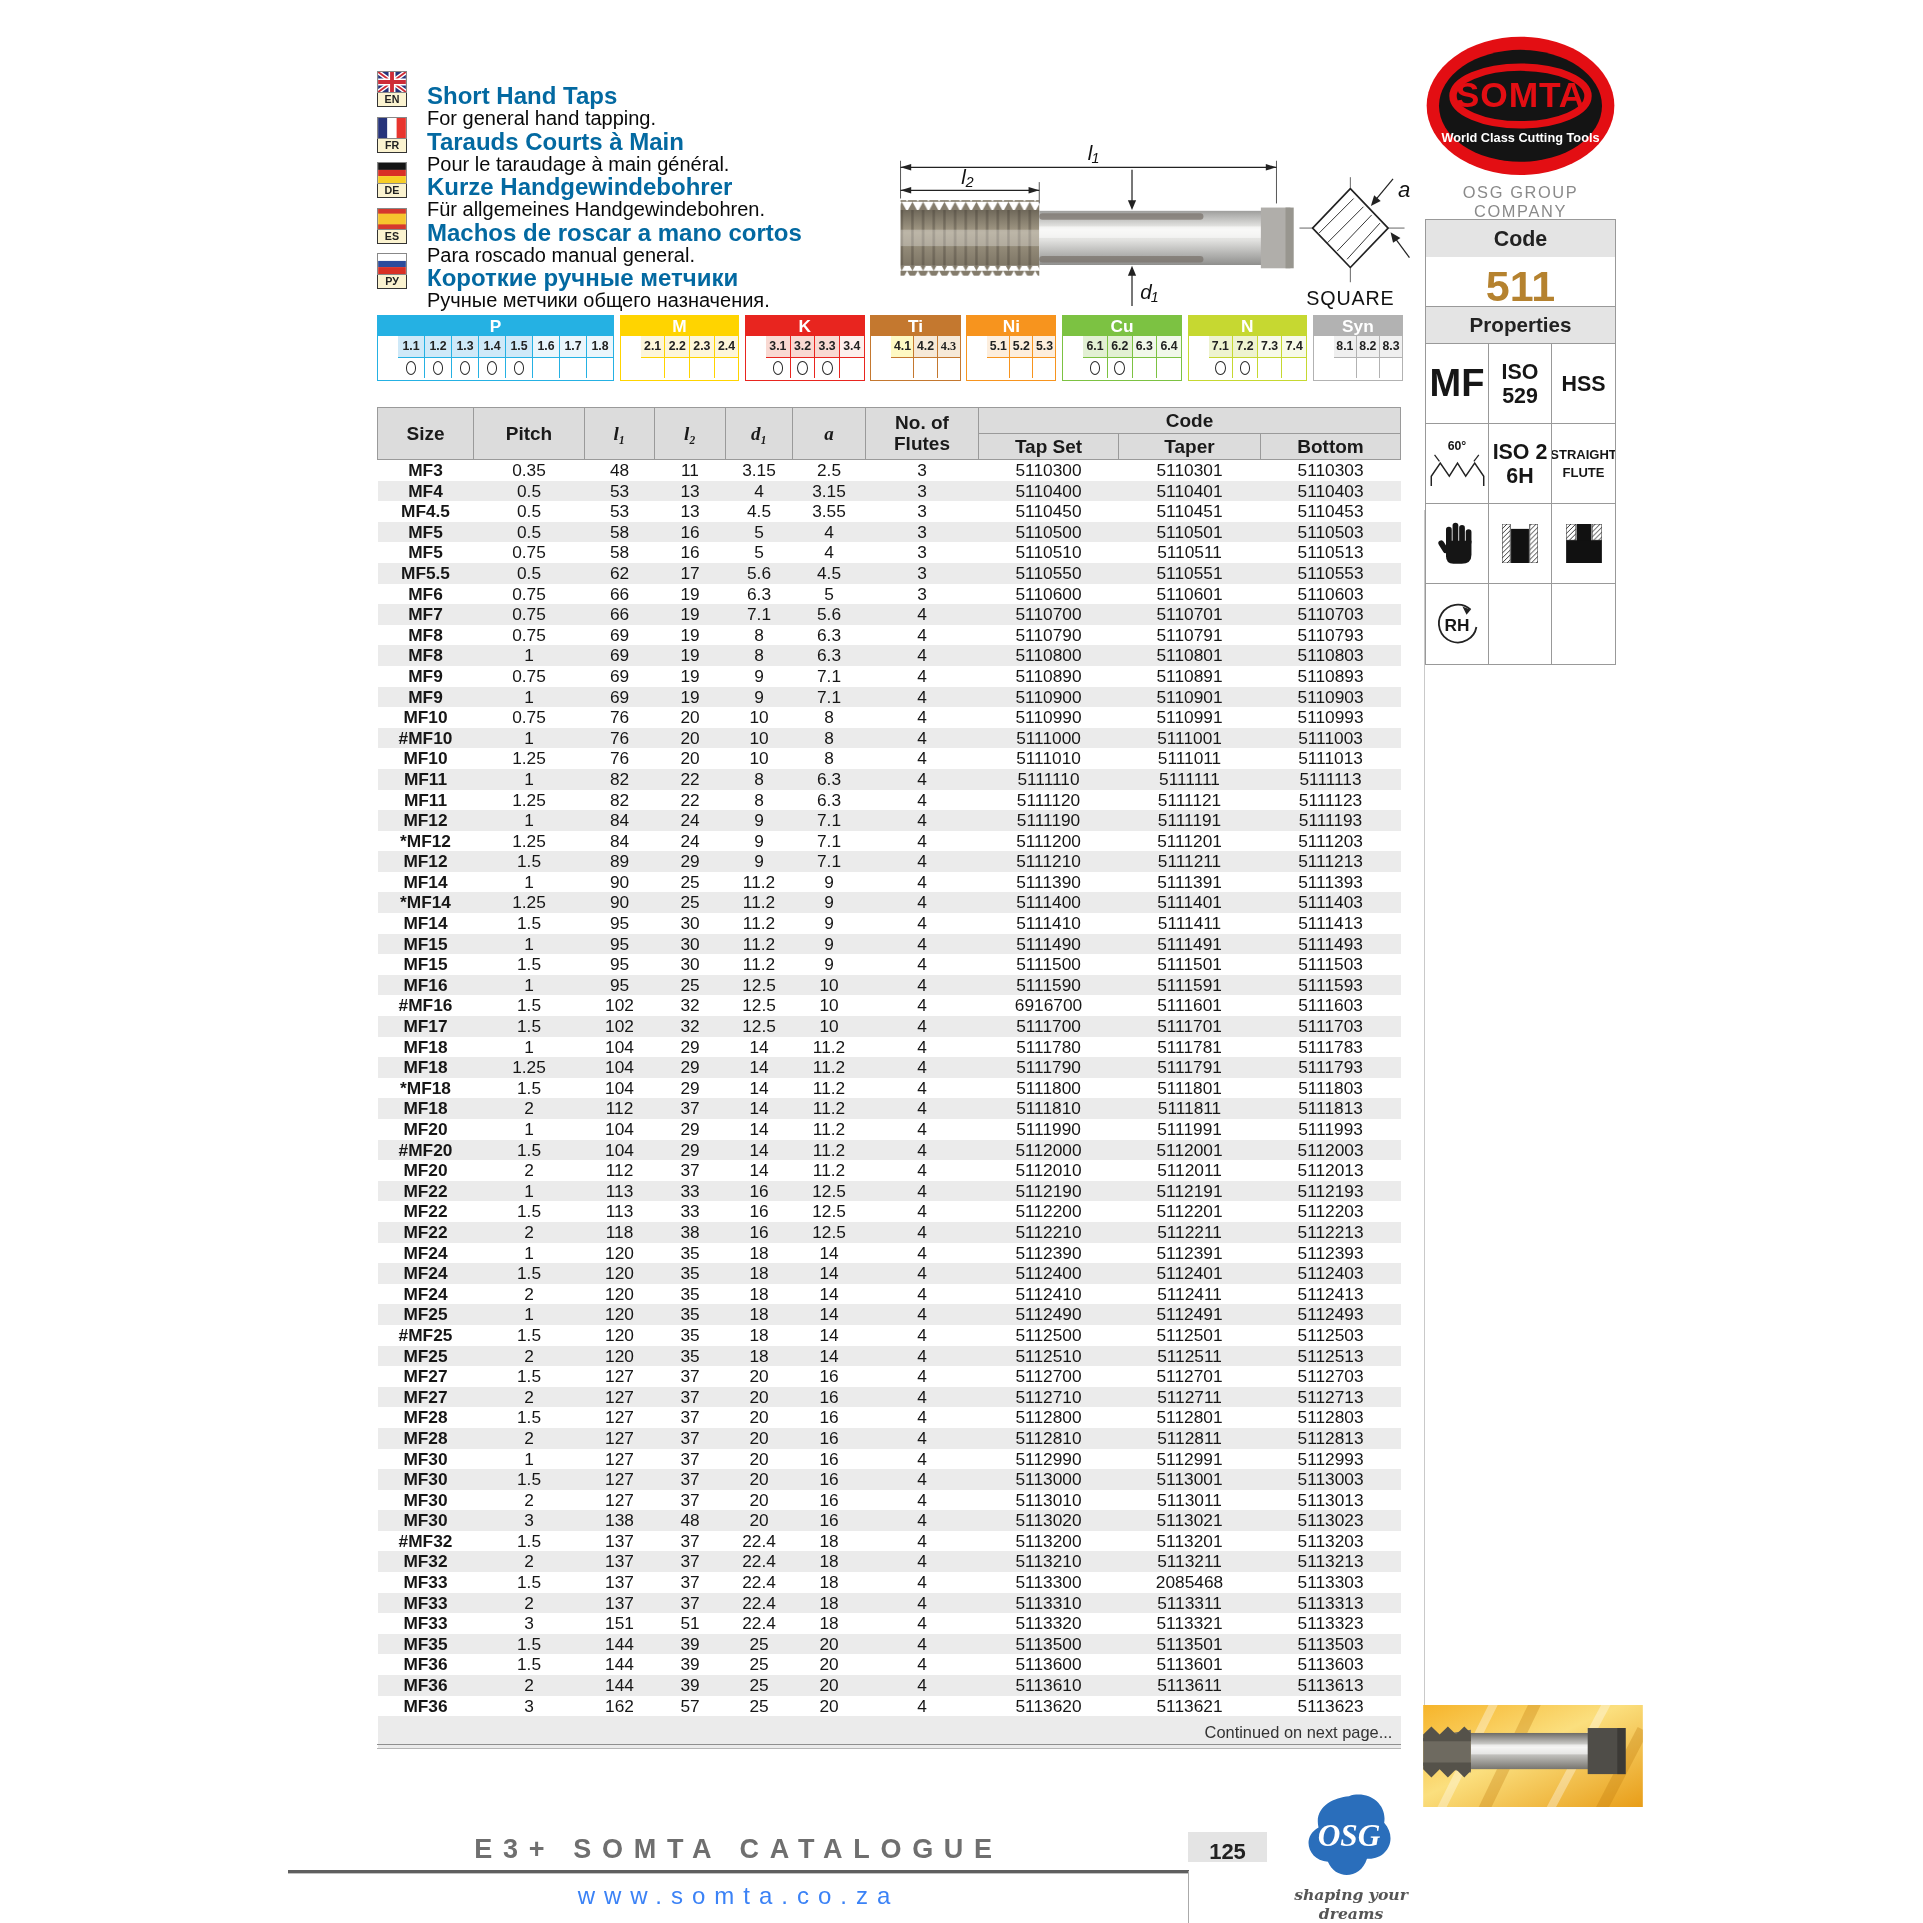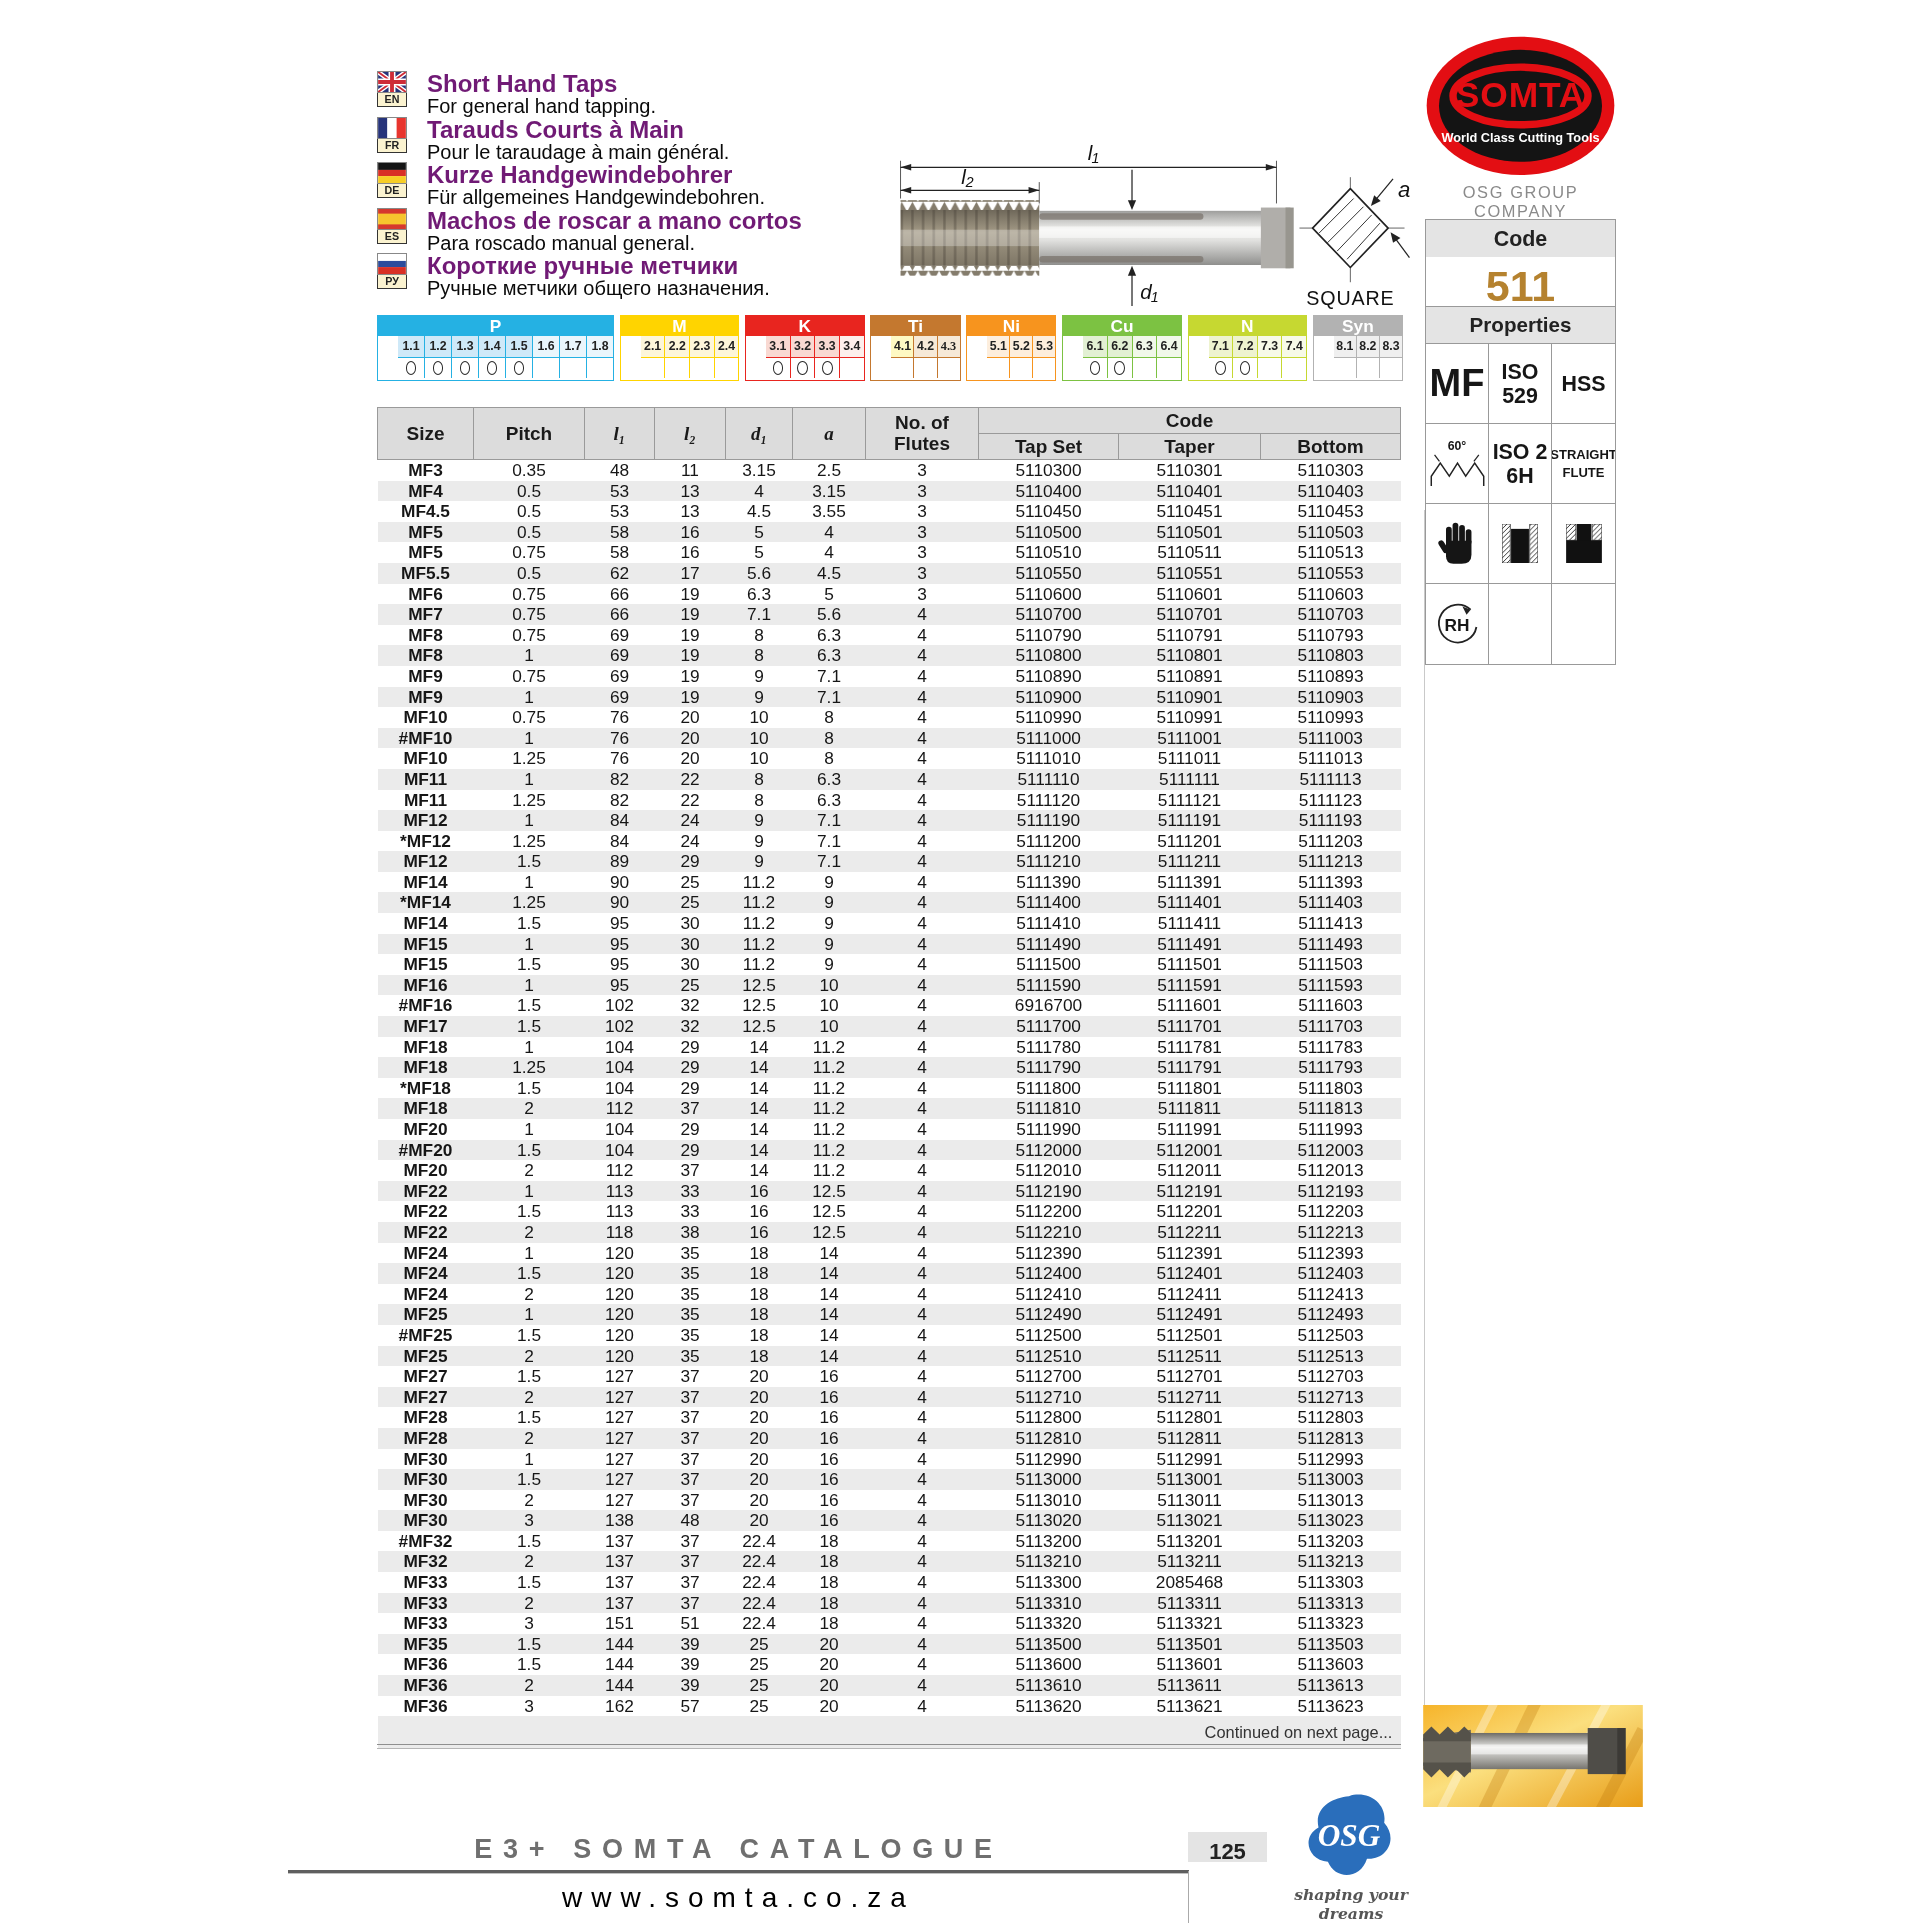--- a/index.html
+++ b/index.html
@@ -7,21 +7,21 @@
         font-family:"Liberation Sans", sans-serif;color:#111;}
 
   
   .lang-block{position:absolute;left:377px;top:71px;width:592px;}
   .lang-entry{display:flex;gap:20px;height:44px;margin-bottom:1.6px;}
   .flag-wrap{width:30px;flex:0 0 30px;}
   .flag{display:block;width:30px;height:22px;border:0.8px solid #888;box-sizing:border-box;}
   .flag svg{display:block;width:100%;height:100%;}
   .flag-label{display:block;width:30px;height:14px;box-sizing:border-box;border:0.8px solid #333;border-top:none;
               background:#FBF3D0;font-size:10.7px;font-weight:bold;text-align:center;line-height:12.3px;color:#222;}
-  .lang-title{font-size:24px;font-weight:bold;color:#701a75;line-height:25px;}
+  .lang-title{font-size:24px;font-weight:bold;color:#0369a1;line-height:25px;margin-top:12px;}
   .lang-sub{font-size:20px;color:#0a0a0a;line-height:20.6px;}
 
   
   .tap-drawing{position:absolute;left:864px;top:123px;width:559px;height:197px;}
 
   
   .somta-logo{position:absolute;left:1425px;top:35px;width:191px;height:145px;}
   .osg-company{position:absolute;left:1420px;top:183px;width:201px;text-align:center;
                font-size:16.4px;letter-spacing:1.6px;color:#8a8a8a;}
   .code-header{position:absolute;left:1425px;top:219px;width:191px;height:39px;box-sizing:border-box;
@@ -80,21 +80,21 @@
   .table-endline{position:absolute;left:377px;top:1744px;width:1024px;height:2.5px;
                  border-top:0.8px solid #8f8f8f;border-bottom:0.8px solid #b5b5b5;}
   .divider-line{position:absolute;left:1424px;top:510px;width:0.8px;height:1235px;background:#c9c9c9;}
 
   
   .cat-title{position:absolute;left:288px;top:1834px;width:901px;text-align:center;
              font-size:27px;font-weight:bold;letter-spacing:10.7px;color:#6f6f6f;}
   .cat-rule{position:absolute;left:288px;top:1870px;width:901px;height:2.5px;background:#5f5f5f;
             border-bottom:0.8px solid #c2c2c2;}
   .cat-url{position:absolute;left:288px;top:1882px;width:901px;text-align:center;
-           font-size:28px;letter-spacing:9px;color:#000000;}
+           font-size:24px;letter-spacing:9px;color:#3b82f6;}
   .page-num{position:absolute;left:1188px;top:1832px;width:79px;height:30px;background:#E4E4E4;
             font-weight:bold;font-size:22px;text-align:center;line-height:39px;color:#222;}
   .page-num-line{position:absolute;left:1188px;top:1871px;width:0.8px;height:53px;background:#aaa;}
   .osg-logo{position:absolute;left:1304px;top:1793px;width:90px;height:86px;}
   .osg-tagline{position:absolute;left:1271px;top:1885px;width:160px;text-align:center;
                font-family:"DejaVu Serif", serif;font-style:italic;font-weight:bold;
                font-size:15.6px;color:#555;}
 
   
   .threading-banner{position:absolute;left:1423px;top:1705px;width:220px;height:219px;}

